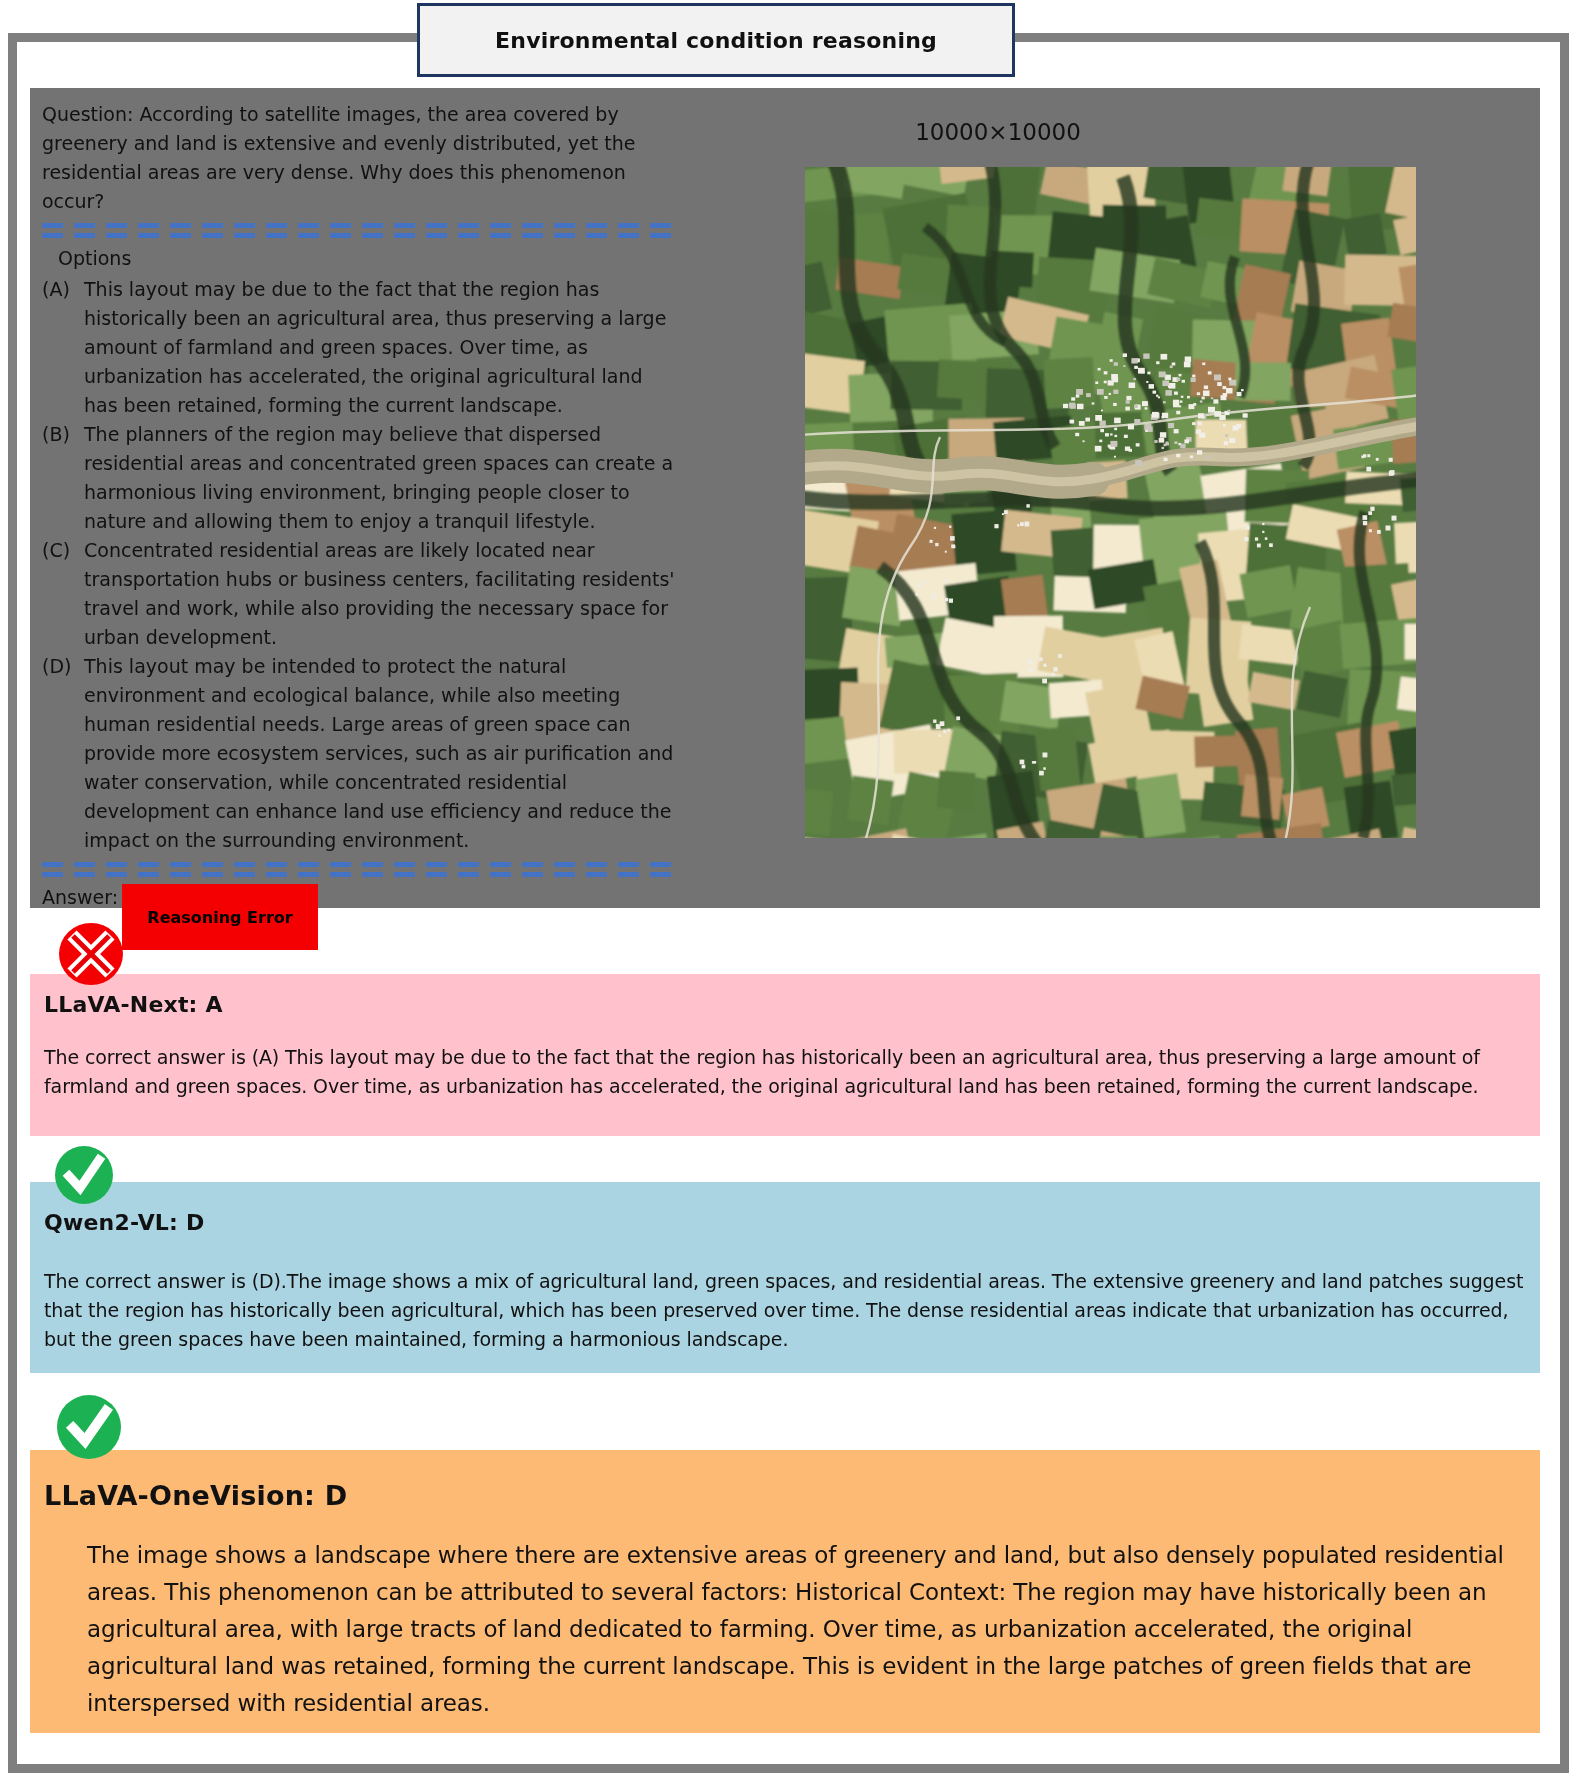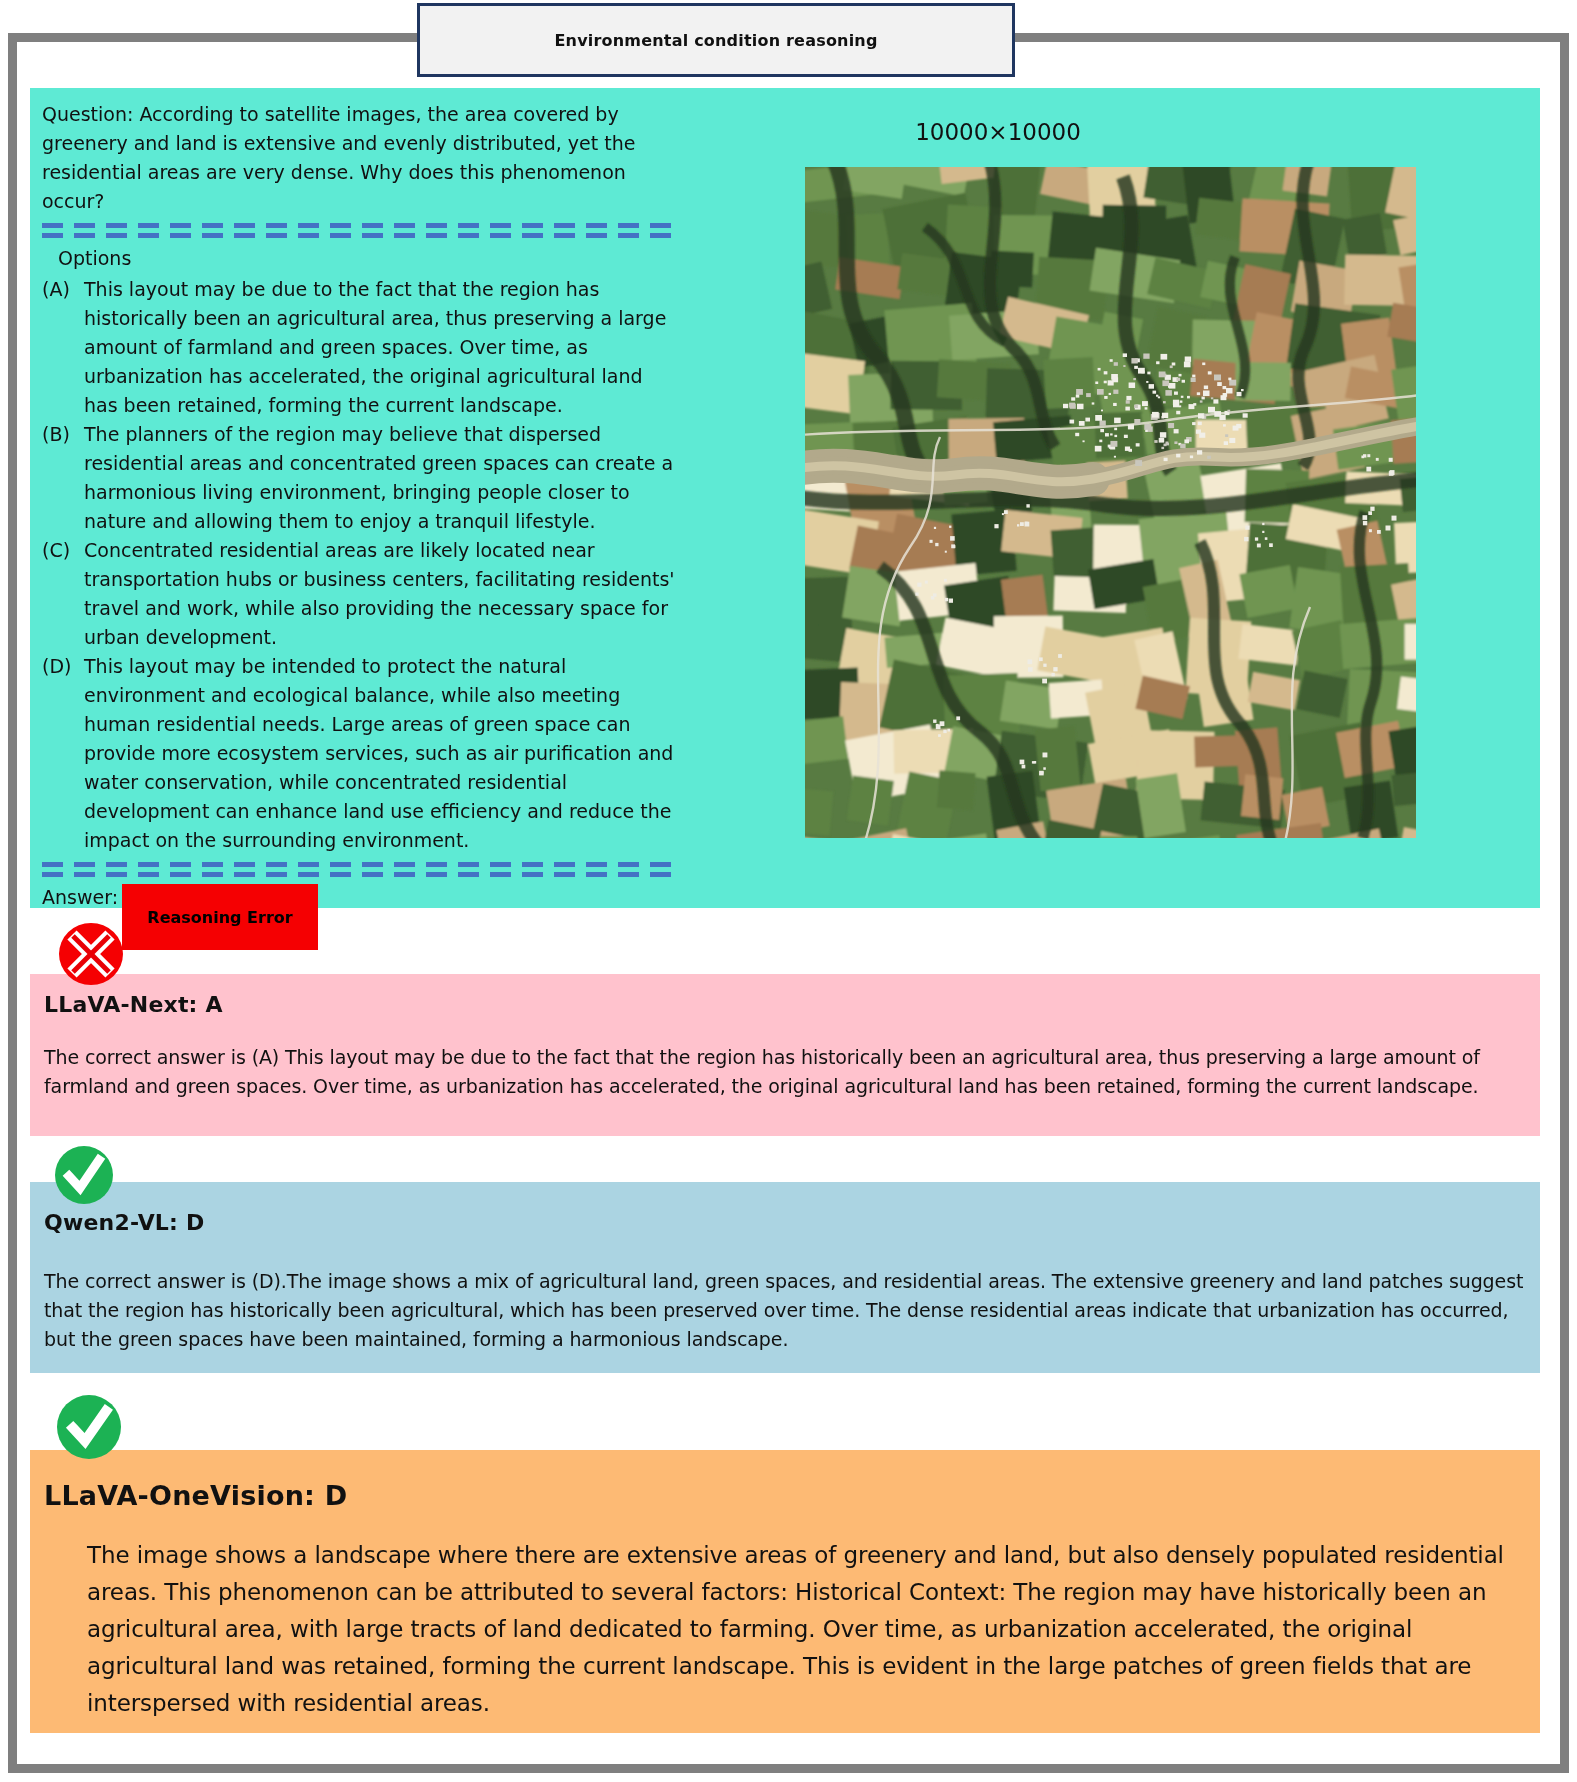--- a/index.html
+++ b/index.html
@@ -1,24 +1,24 @@
 <!DOCTYPE html>
 <html><head>
 <meta charset="utf-8">
 <style>
   html,body{margin:0;padding:0;background:#ffffff;}
   .page{position:relative;width:1577px;height:1782px;background:#ffffff;overflow:hidden;
         font-family:"DejaVu Sans",sans-serif;color:#111;}
   .frame{position:absolute;left:8px;top:33px;right:8px;bottom:9px;border:9px solid #7f7f7f;}
   .title-box{position:absolute;left:417px;top:3px;width:592px;height:68px;background:#f2f2f2;
              border:3px solid #1f3660;display:flex;align-items:center;justify-content:center;z-index:5;}
-  .title-box span{font-weight:bold;font-size:16px;letter-spacing:0.2px;}
+  .title-box span{font-weight:bold;font-size:22px;letter-spacing:0.2px;}
 
   .panel{position:absolute;box-sizing:border-box;}
-  .question-panel{left:30px;top:88px;width:1510px;height:820px;background:#5eead4;}
+  .question-panel{left:30px;top:88px;width:1510px;height:820px;background:#737373;}
   .qp-left{position:absolute;left:12px;top:12px;width:634px;}
   .question{margin:0 0 6px 0;font-size:19px;line-height:29px;}
   .divider{height:15px;margin:7px 0 6px 0;
     background-image:repeating-linear-gradient(90deg,#4472c4 0 21px,transparent 21px 32px),
                      repeating-linear-gradient(90deg,#4472c4 0 21px,transparent 21px 32px);
     background-size:100% 5px,100% 5px;background-position:0 0,0 10px;background-repeat:no-repeat;}
   .options-label{margin:0 0 2px 16px;font-size:19px;line-height:29px;}
   .option{display:flex;font-size:19px;line-height:29px;}
   .okey{flex:0 0 42px;}
   .otext{flex:1;}

